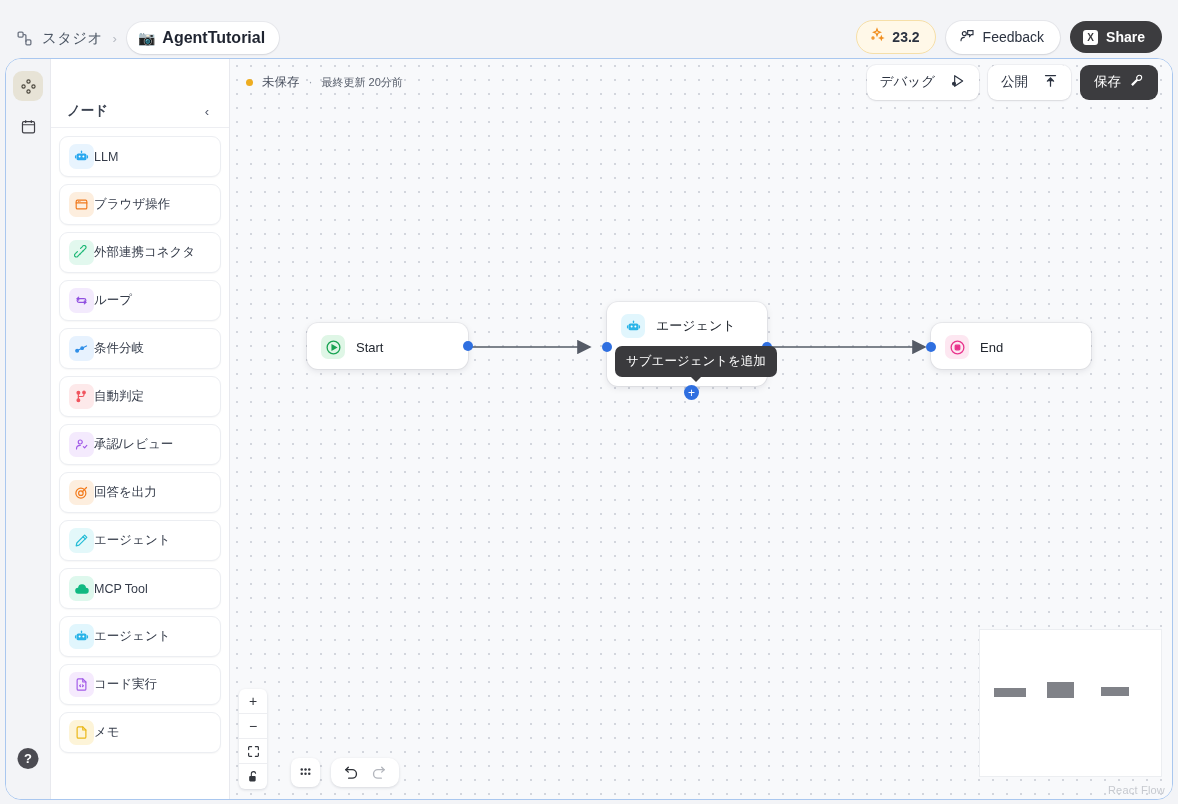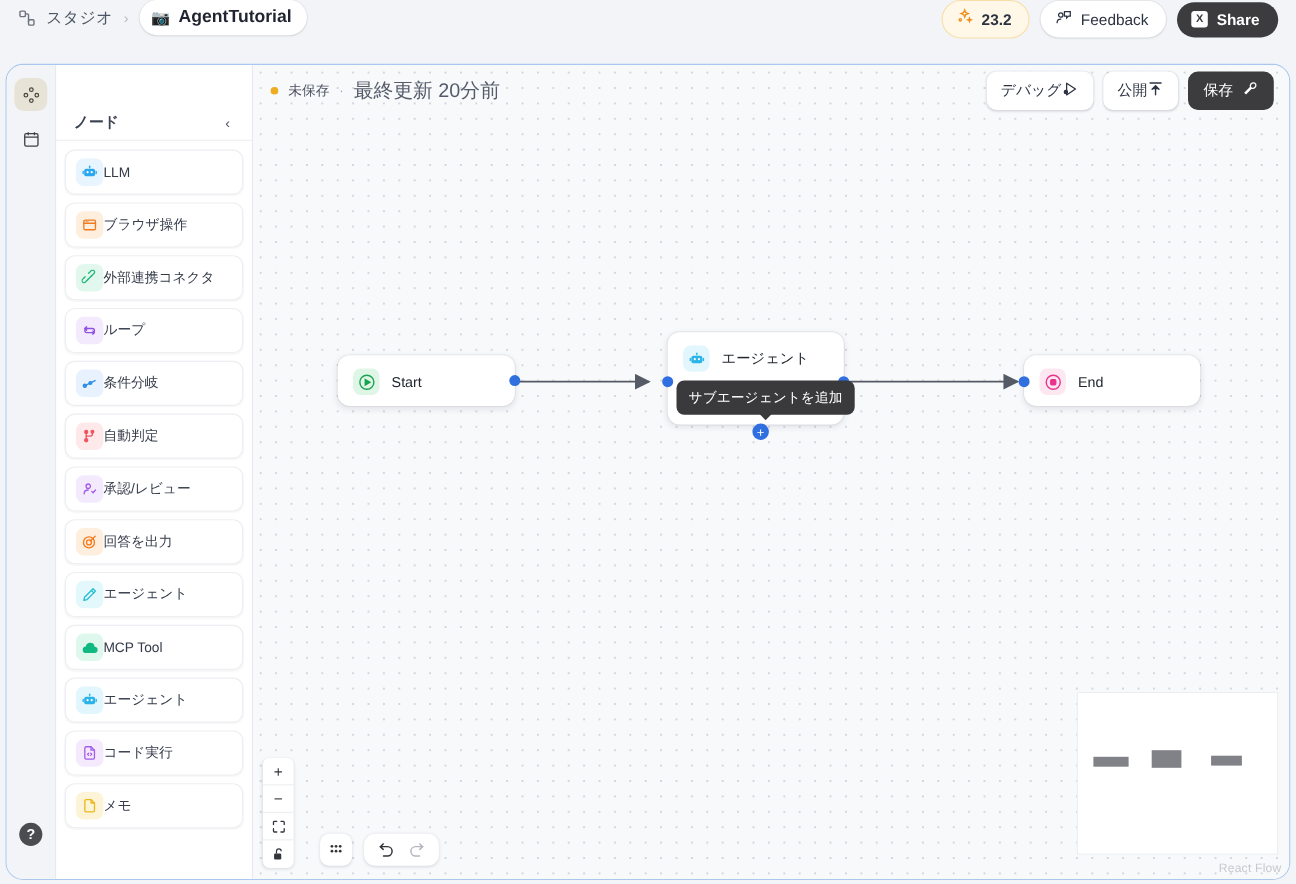--- a/index.html
+++ b/index.html
@@ -6,21 +6,21 @@
   html, body {
     width: 1178px; height: 804px;
     font-family: "Liberation Sans", "DejaVu Sans", sans-serif;
     background: #f3f4f7;
     overflow: hidden;
   }
 
   
   .topbar {
     position: absolute; left: 0; top: 0; width: 1178px; height: 54px;
-    display: flex; align-items: flex-start; padding: 0 16px;
+    display: flex; align-items: flex-end; padding: 0 16px;
   }
   .breadcrumb { display: flex; align-items: center; gap: 8px; }
   .bc-icon { width: 18px; height: 18px; color: #6b7280; display: flex; align-items: center; }
   .bc-studio {
     font-size: 14.5px; color: #4b5563; letter-spacing: .3px;
   }
   .bc-sep { color: #b6bac2; font-size: 13px; margin: 0 2px; }
   .bc-chip {
     display: flex; align-items: center; gap: 7px;
     background: #fff; border-radius: 18px; padding: 7px 14px 7px 11px;
@@ -115,25 +115,25 @@
   }
   .canvas-topbar {
     position: absolute; left: 0; top: 0; right: 0; height: 46px;
     display: flex; align-items: center; padding: 0 14px 0 16px;
     pointer-events: none;
   }
   .status { display: flex; align-items: center; gap: 9px; pointer-events: auto; }
   .dot-unsaved { width: 7px; height: 7px; border-radius: 50%; background: #eead20; }
   .status-txt { font-size: 12.5px; color: #4b5260; }
   .status-sep { color: #9ba1ad; font-size: 12px; }
-  .status-upd { font-size: 18px; color: #555c69; }
+  .status-upd { font-size: 11px; color: #555c69; }
 
   .canvas-actions { margin-left: auto; display: flex; gap: 9px; pointer-events: auto; }
   .btn-white {
-    display: flex; align-items: center; gap: 0;
+    display: flex; align-items: center; gap: 15px;
     background: #fff; border-radius: 9px; padding: 8px 13px;
     box-shadow: 0 1px 2px rgba(16,24,40,.10), 0 0 0 1px rgba(16,24,40,.04);
     font-size: 13.5px; color: #2b3240; cursor: pointer;
   }
   .btn-dark {
     display: flex; align-items: center; gap: 8px;
     background: #3c3c3f; border-radius: 9px; padding: 8px 14px;
     font-size: 13.5px; color: #fff; cursor: pointer;
   }
 

